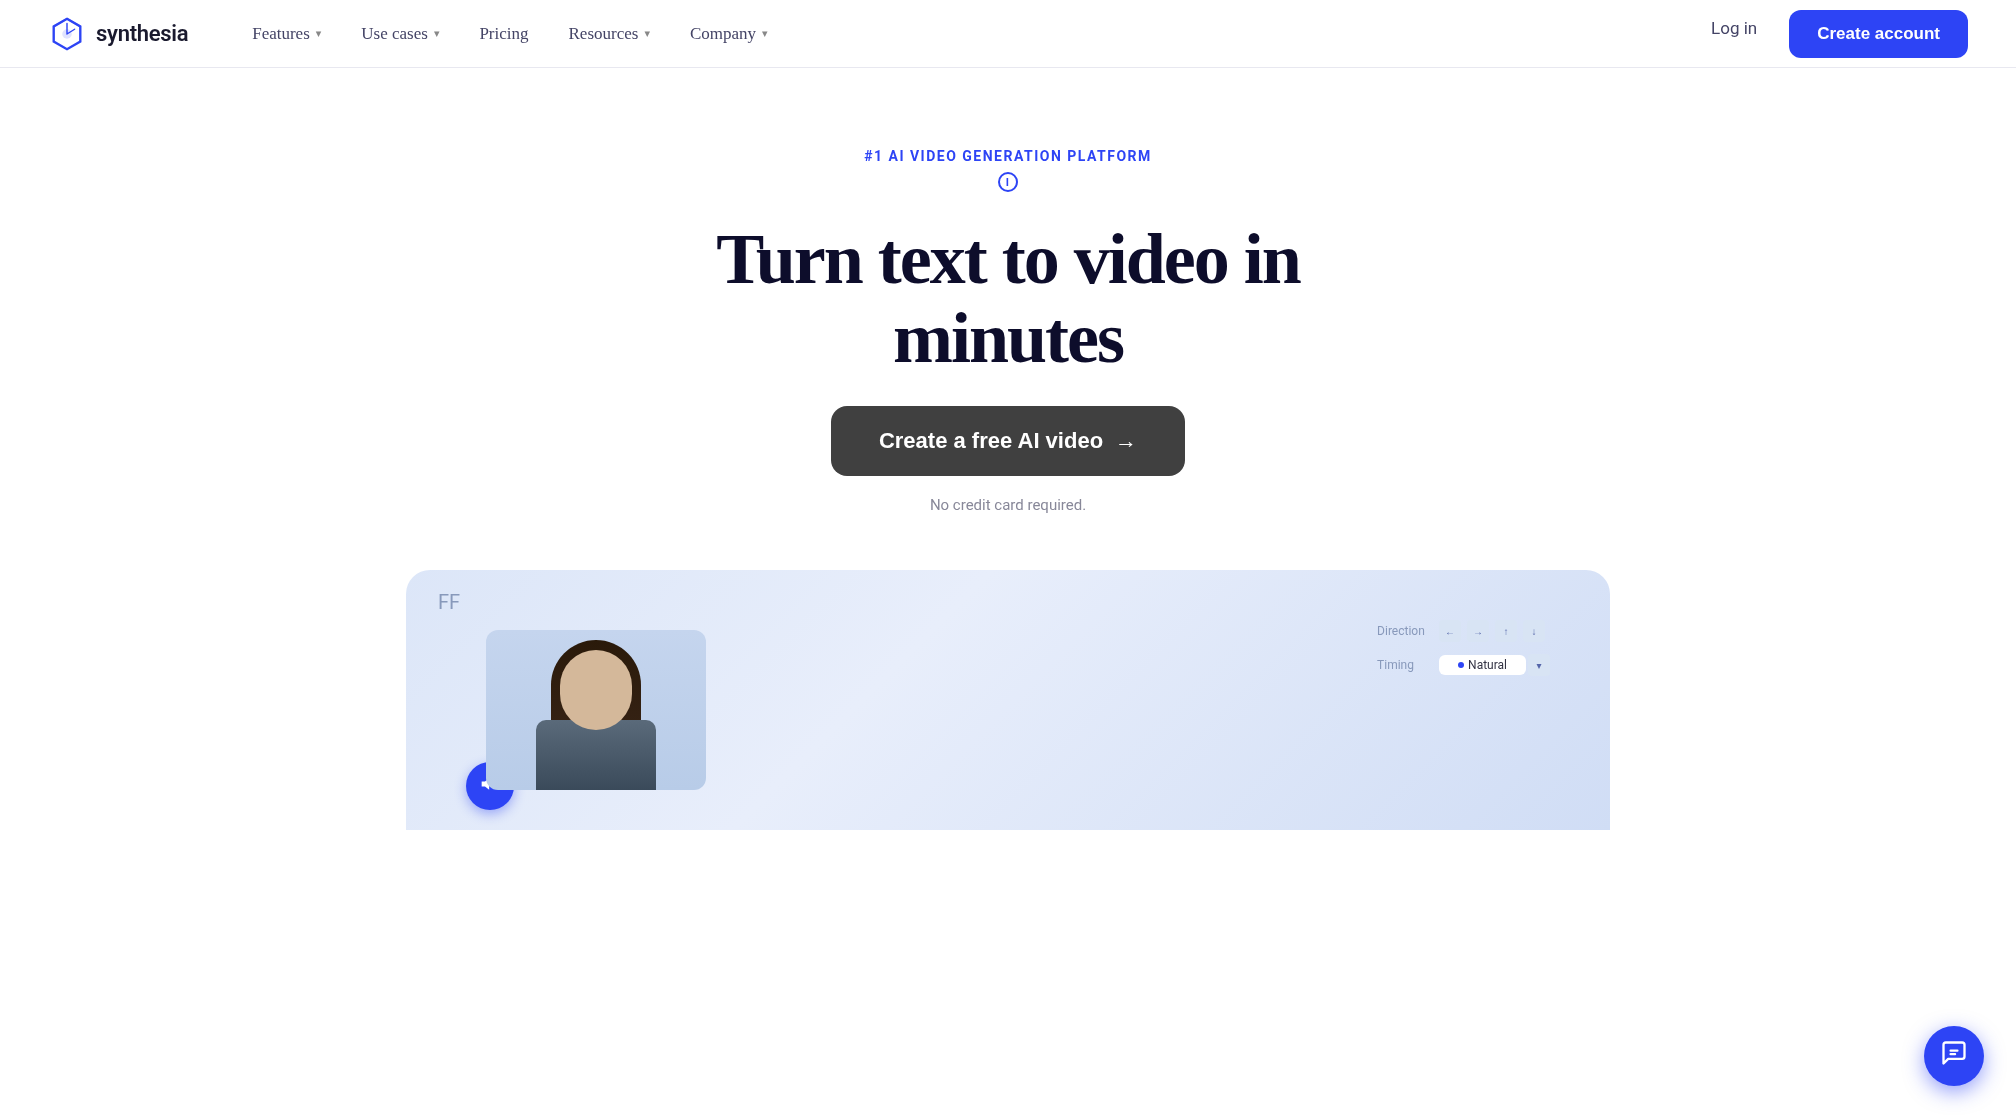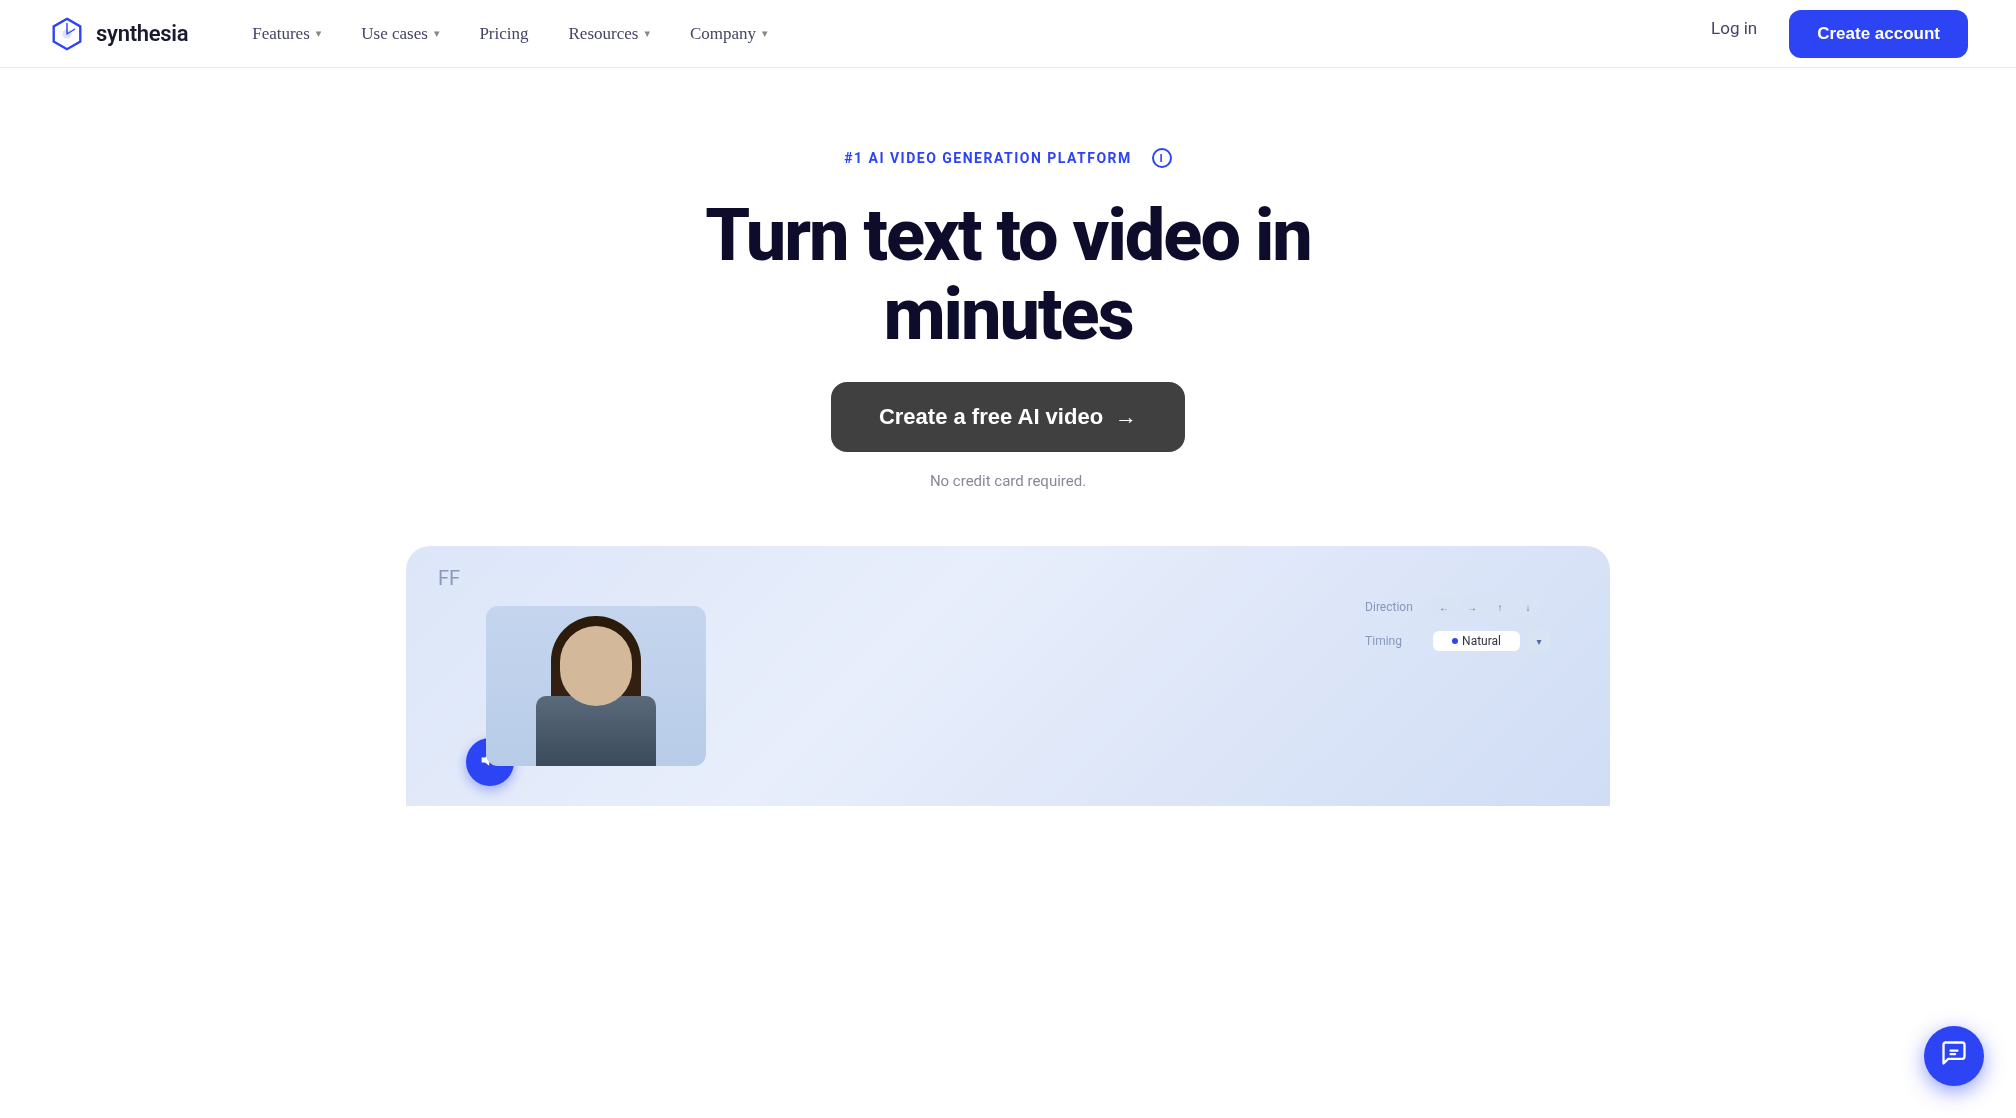--- a/index.html
+++ b/index.html
@@ -105,27 +105,28 @@
       display: flex;
       flex-direction: column;
       align-items: center;
       padding: 80px 48px 0;
       text-align: center;
     }
 
     .hero-badge {
       display: flex;
       align-items: center;
-      gap: 20px;
+      gap: 8px;
       color: #2d44f5;
       font-size: 14px;
       font-weight: 700;
       letter-spacing: 1.5px;
       text-transform: uppercase;
       margin-bottom: 28px;
+      flex-direction: column;
     }
 
     .info-circle {
       width: 20px;
       height: 20px;
       border: 2px solid #2d44f5;
       border-radius: 50%;
       display: flex;
       align-items: center;
       justify-content: center;
@@ -137,20 +138,21 @@
     }
 
     .hero-title {
       font-size: 72px;
       font-weight: 800;
       color: #0d0d2b;
       line-height: 1.1;
       letter-spacing: -2px;
       max-width: 820px;
       margin-bottom: 28px;
+      font-family: Liberation Serif, serif;
     }
 
     .hero-subtitle {
       font-size: 20px;
       color: #444466;
       line-height: 1.6;
       max-width: 600px;
       margin-bottom: 48px;
     }
 
@@ -249,21 +251,21 @@
       right: 60px;
       top: 50px;
       display: flex;
       flex-direction: column;
       gap: 12px;
     }
 
     .panel-row {
       display: flex;
       align-items: center;
-      gap: 8px;
+      gap: 2px;
     }
 
     .panel-label {
       font-size: 12px;
       color: #8899bb;
       width: 60px;
     }
 
     .panel-controls {
       display: flex;

